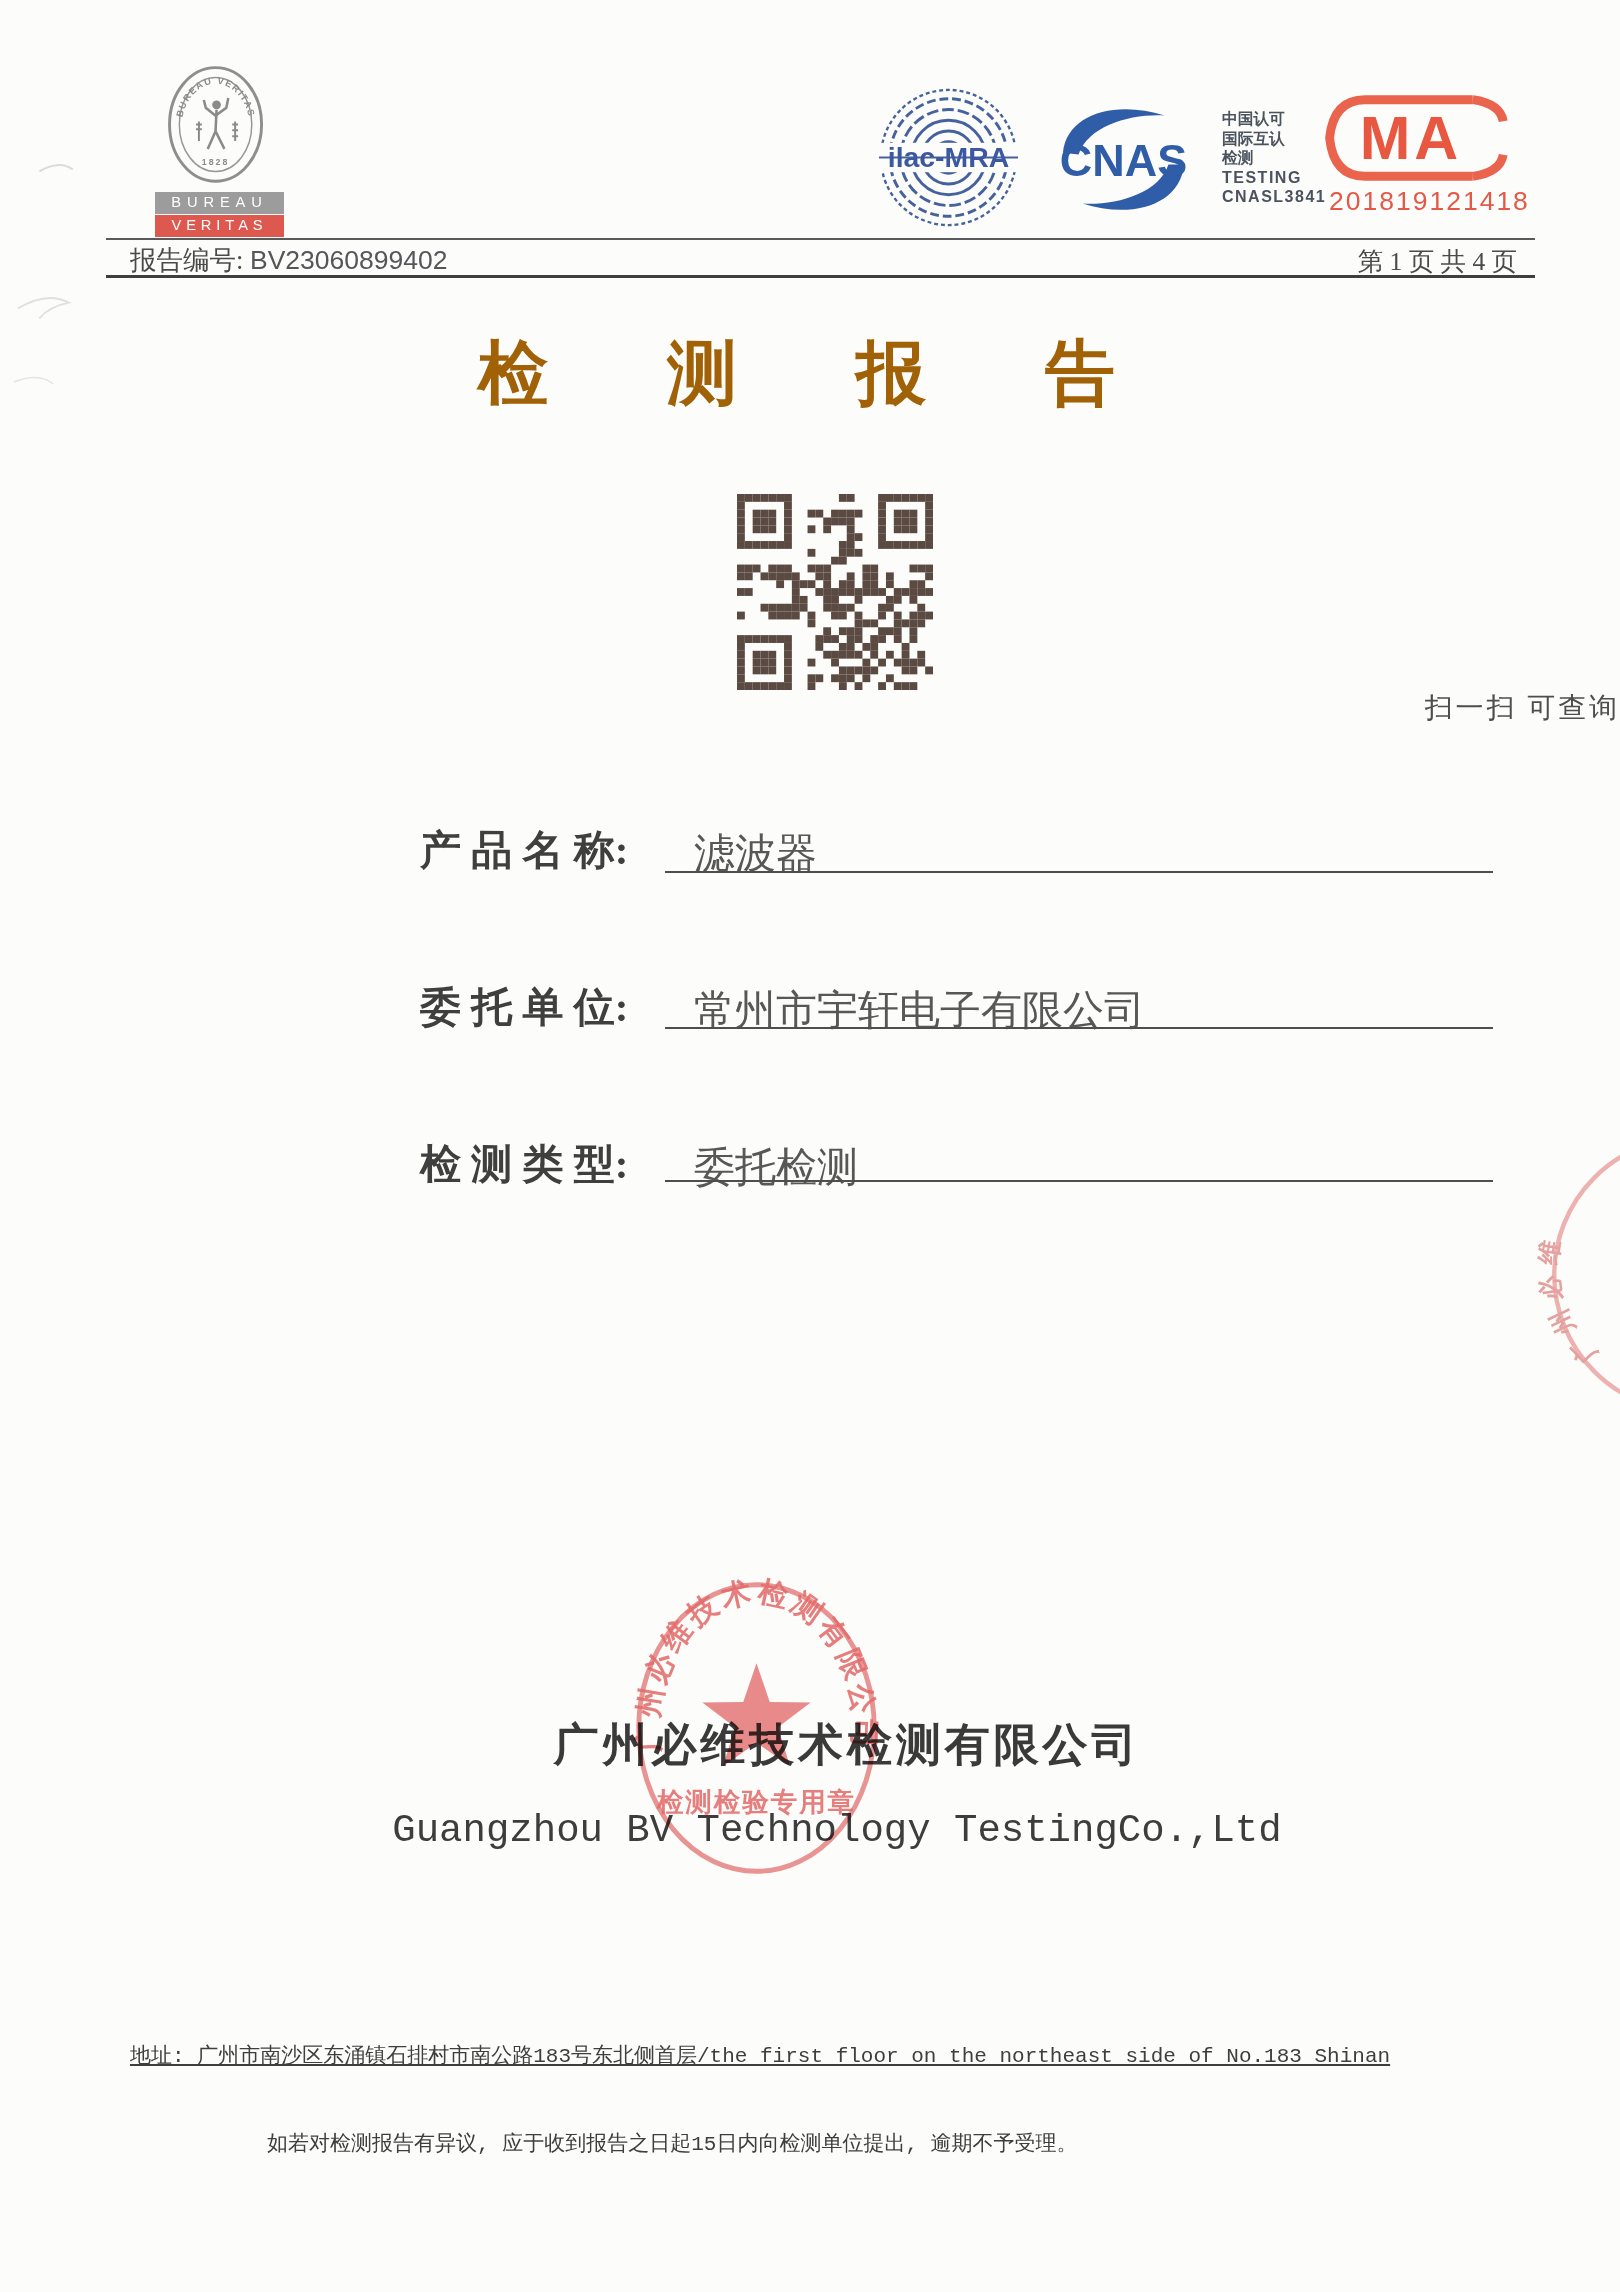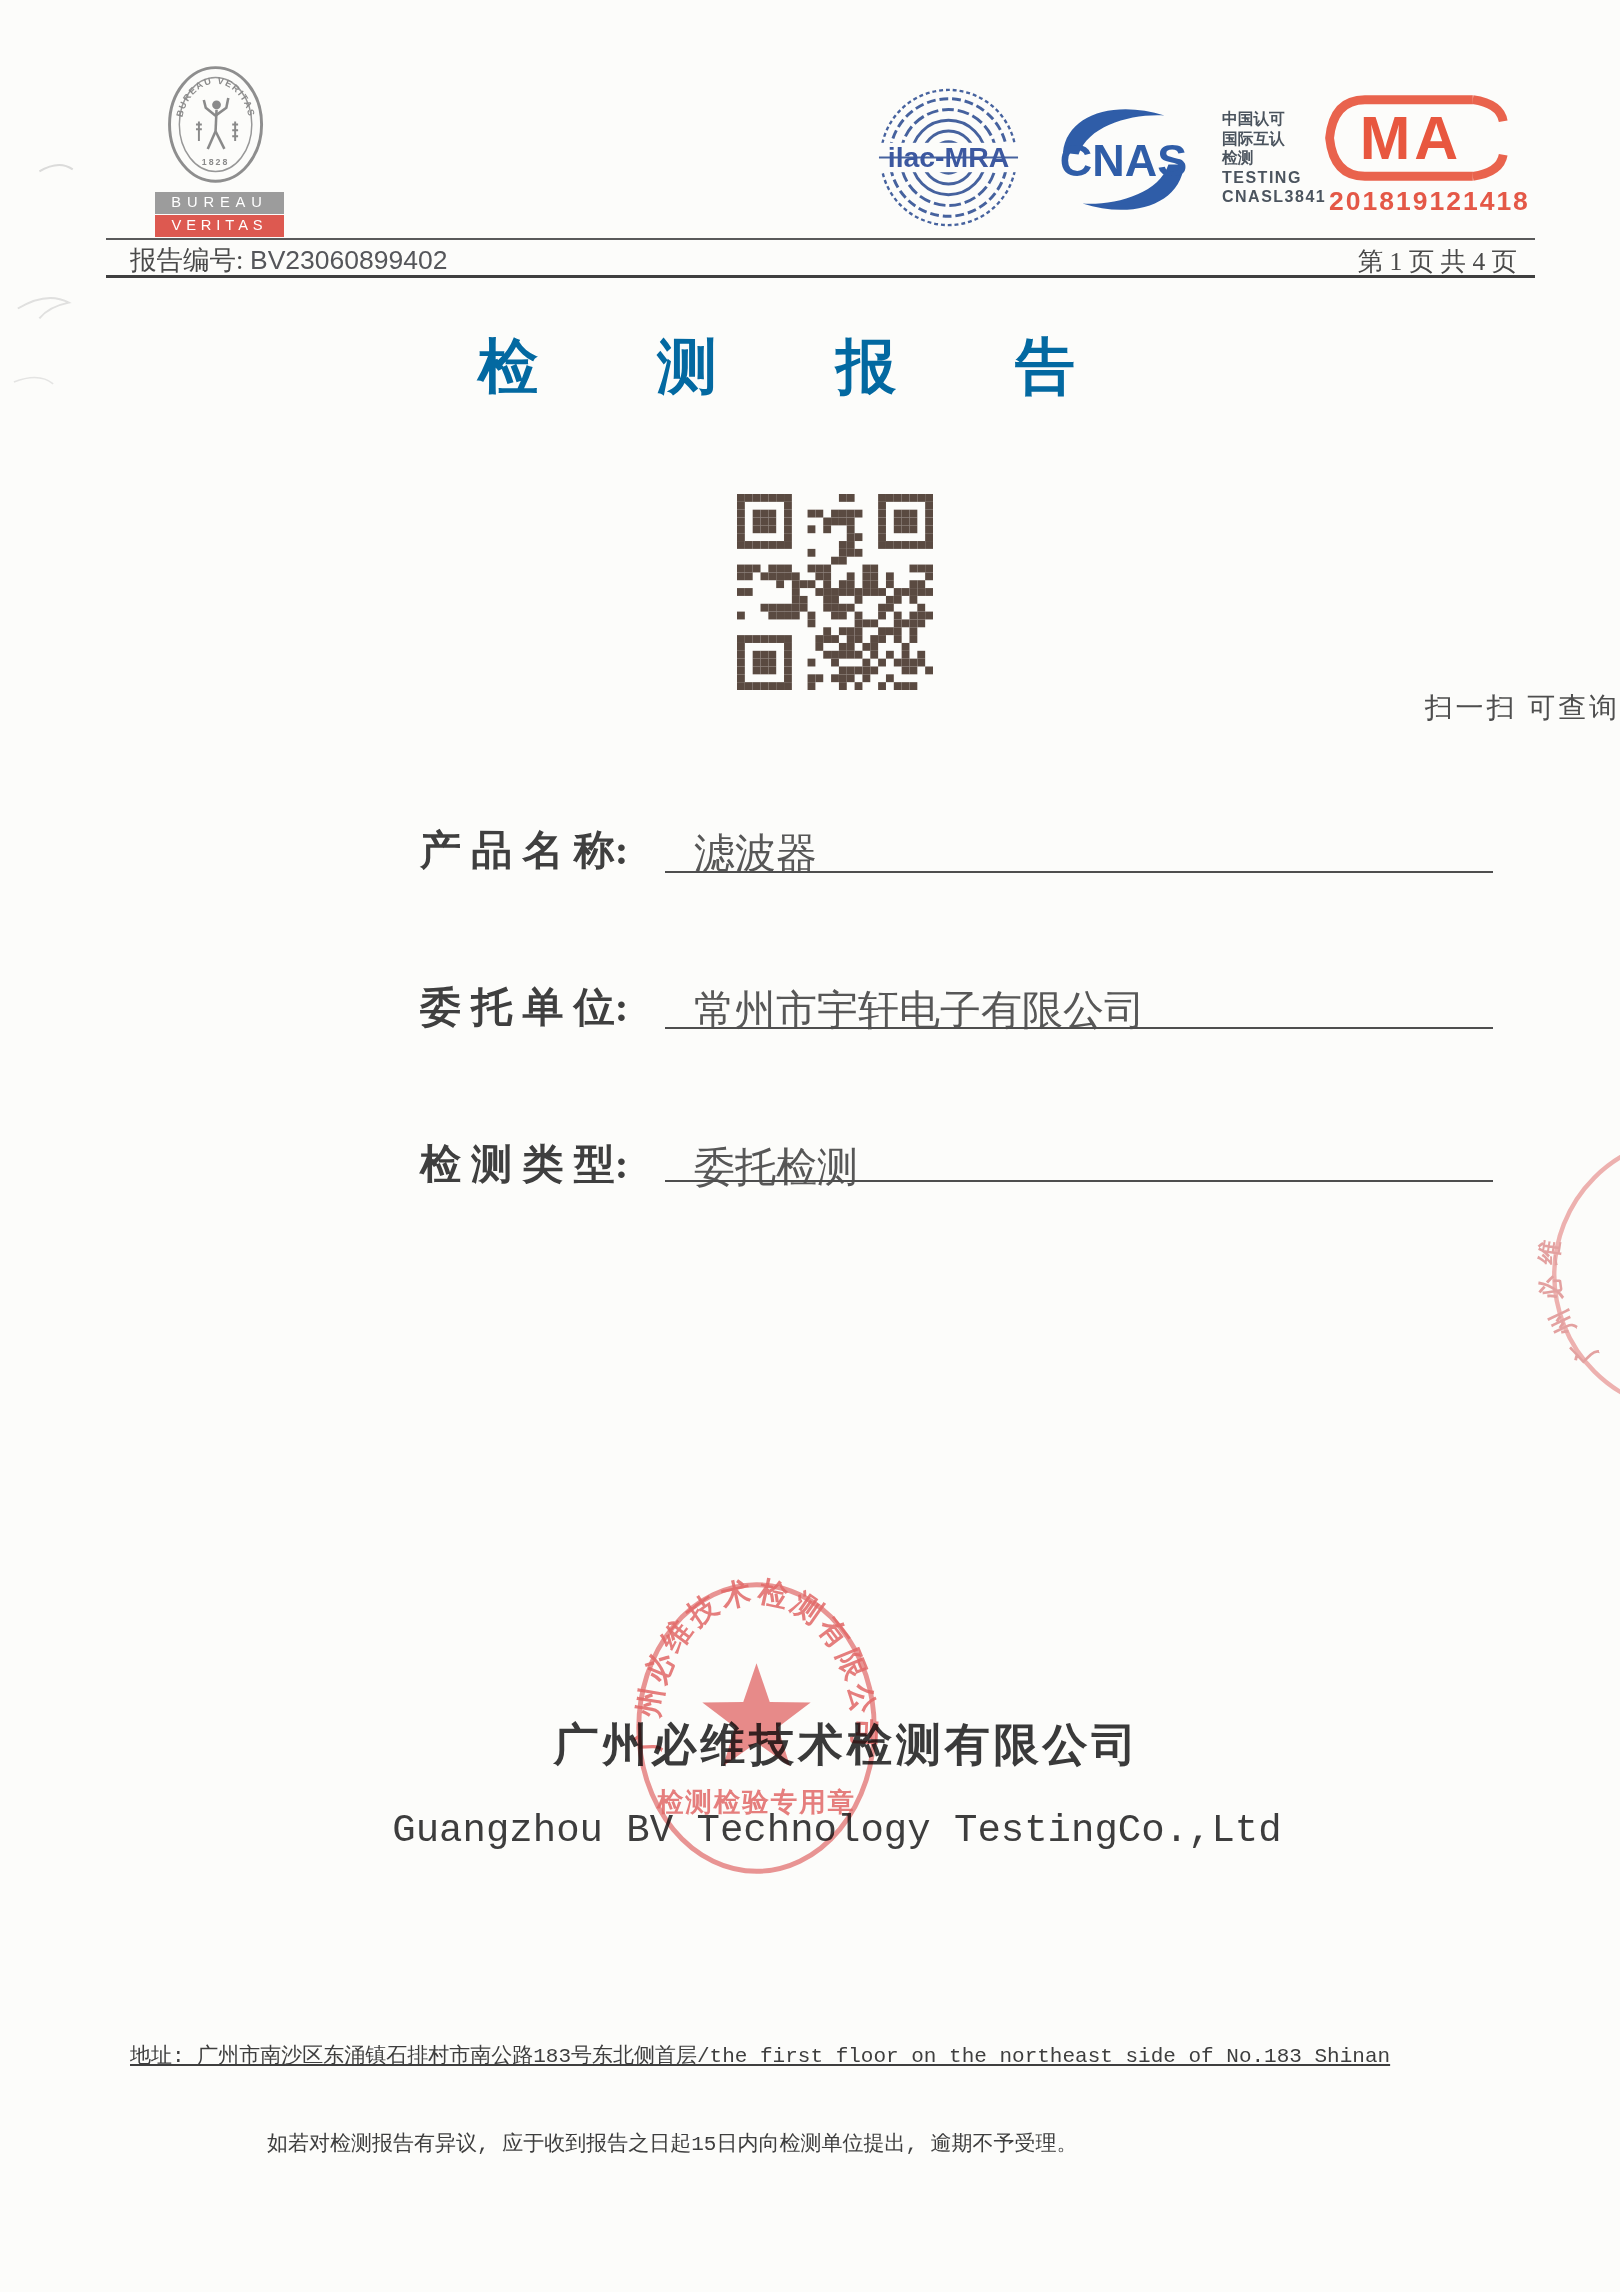--- a/index.html
+++ b/index.html
@@ -16,33 +16,33 @@
     font-size:14.7px;letter-spacing:5.9px;line-height:21.6px;}
   .bv-bar1{top:192px;background:#9c9c9c;}
   .bv-bar2{top:215px;background:#dd5950;letter-spacing:4.9px;}
 
   .accred{left:1222px;top:109px;color:#4b545e;
     font-family:"Liberation Sans","DejaVu Sans",sans-serif;font-weight:bold;}
   .accred div{font-size:15.7px;line-height:19.6px;}
   .accred .lat{font-size:16px;letter-spacing:1.5px;}
 
   .cma-number{left:1329px;top:186px;color:#e45847;font-size:26.5px;
-    font-family:"Liberation Sans",sans-serif;letter-spacing:2px;font-weight:bold;}
+    font-family:"Liberation Sans",sans-serif;letter-spacing:2px;font-weight:normal;}
 
   
   .rule{left:106px;width:1429px;background:#5a5a5a;}
   .rule-top{top:238px;height:2px;}
   .rule-bottom{top:275px;height:2.9px;background:#3f3f3f;}
   .report-no{left:130px;top:242px;font-size:26.5px;color:#4a4a4a;}
   .report-no .num{font-family:"Liberation Sans",sans-serif;color:#55565a;}
   .page-info{top:244px;right:103px;font-size:25.5px;color:#4a4a4a;}
 
   
-  .doc-title{left:478px;top:327px;font-size:60px;font-weight:bold;
-    letter-spacing:119px;white-space:nowrap;color:#0369a1;}
+  .doc-title{left:478px;top:327px;font-size:70px;font-weight:bold;
+    letter-spacing:119px;white-space:nowrap;color:#a16207;}
 
   
   .qr{left:737px;top:494px;}
   .qr-caption{left:0;width:1620px;top:689px;text-align:right;
     font-size:28px;letter-spacing:2.9px;color:#4e4e4e;}
 
   
   .form-label{left:420px;font-size:41px;font-weight:bold;color:#3f3f3f;white-space:nowrap;}
   .form-value{left:694px;font-size:41px;color:#575757;white-space:nowrap;}
   .form-line{left:665px;width:828px;height:2px;background:#4e4e4e;}

